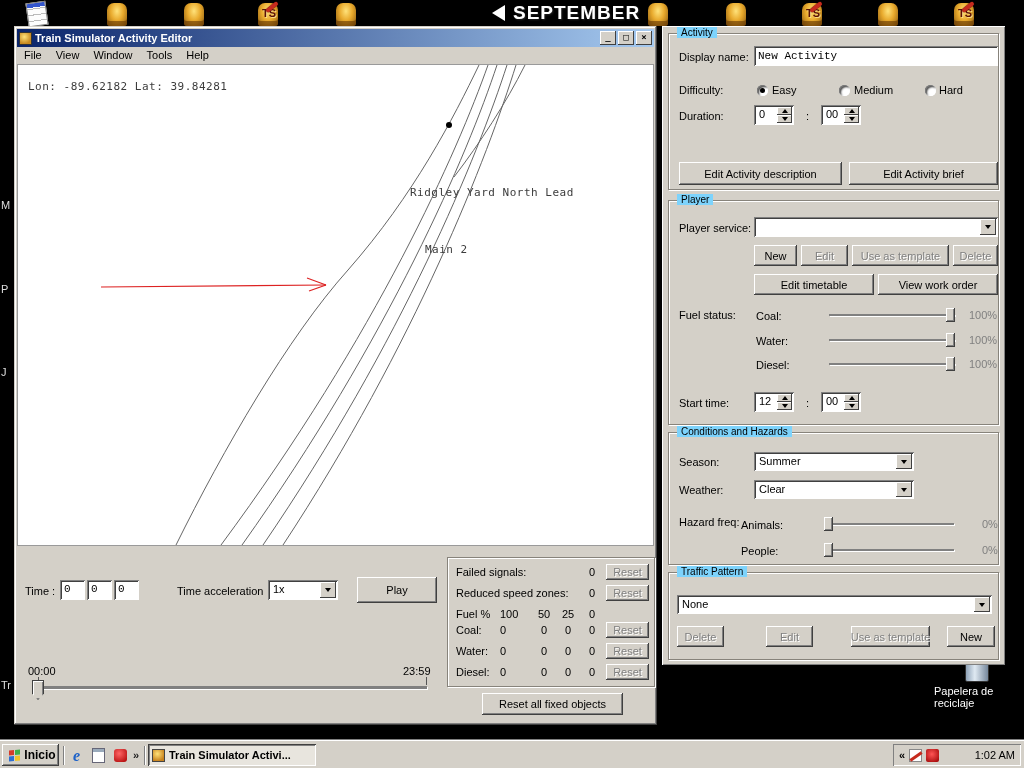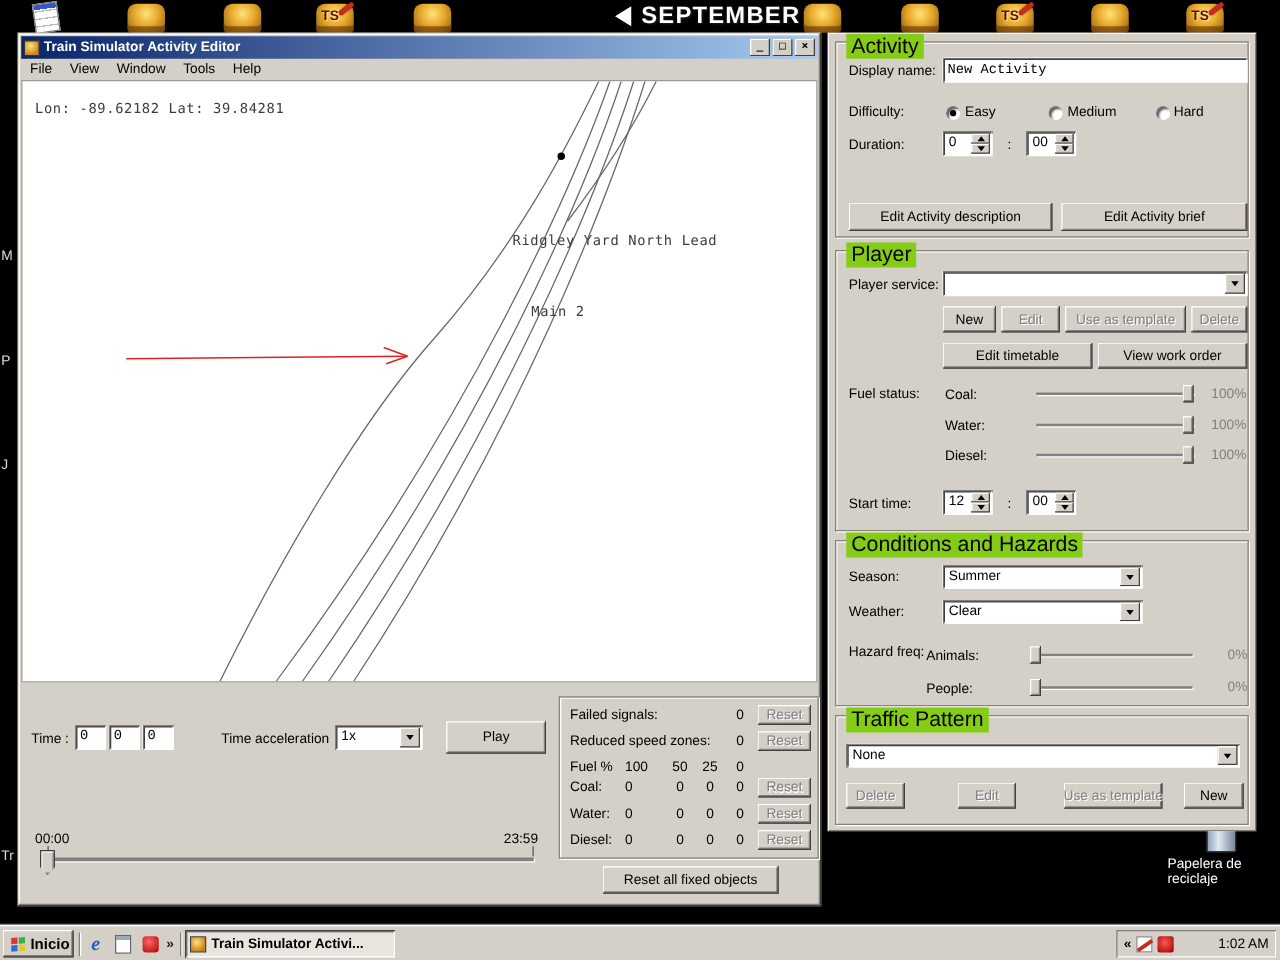--- a/index.html
+++ b/index.html
@@ -2,27 +2,27 @@
 <html><head>
 <meta charset="utf-8">
 <style>
   *{margin:0;padding:0;box-sizing:border-box}
   html,body{width:1024px;height:768px}
   body{background:#000;font-family:"Liberation Sans",sans-serif;font-size:11px;color:#000;position:relative;overflow:hidden}
   .abs{position:absolute}
   .btn{position:absolute;display:flex;align-items:center;justify-content:center;font-size:11px;text-align:center;background:#d4d0c8;box-shadow:inset -1px -1px 0 #404040,inset 1px 1px 0 #fff,inset -2px -2px 0 #808080,inset 2px 2px 0 #d4d0c8;white-space:nowrap;overflow:hidden}
   .btn.disabled{color:#808080;text-shadow:1px 1px 0 #fff}
   .group{position:absolute;border:1px solid #87837b;box-shadow:inset 1px 1px 0 #fff,1px 1px 0 #fff}
-  .group-title{position:absolute;top:-7px;left:8px;background:#84cc16;padding:0 4px;font-size:17px}
+  .group-title{position:absolute;top:-7px;left:8px;background:#7dd3fc;padding:0 4px;font-size:10px}
   .lbl{position:absolute;white-space:nowrap}
   .gray{color:#808080}
 
   
   .dicon{position:absolute;top:1px;width:34px;height:26px;display:flex;align-items:center;justify-content:center}
-  .chest{position:relative;width:30px;height:23px;border-radius:7px 7px 3px 3px;
+  .chest{position:relative;width:20px;height:23px;border-radius:7px 7px 3px 3px;
     background:radial-gradient(ellipse at 50% 35%,#ffe27a 0%,#e8a92c 45%,#8a5a10 100%);
     box-shadow:inset 0 -5px 0 rgba(90,45,0,.55),0 0 2px #000}
   .ts-text{position:absolute;left:4px;top:4px;font-weight:bold;font-size:11px;color:#5a1208;text-shadow:1px 1px 0 rgba(255,230,150,.8)}
   .wrench{position:absolute;right:-1px;top:2px;width:14px;height:4px;background:#c62b1e;border-radius:2px;transform:rotate(-38deg);box-shadow:0 0 1px #400}
   .notepad{width:20px;height:24px;background:#fdfdfd;border:1px solid #777;transform:rotate(-8deg);
     background-image:linear-gradient(#35c 0 4px,transparent 4px),repeating-linear-gradient(transparent 0 5px,#bbb 5px 6px)}
 
   .sep-wrap{position:absolute;left:492px;top:2px;display:flex;align-items:center;gap:8px}
   .tri-left{width:0;height:0;border-top:8px solid transparent;border-bottom:8px solid transparent;border-right:13px solid #fff}
   .sep-text{color:#fff;font-weight:bold;font-size:19px;letter-spacing:1px;text-shadow:1px 1px 2px #222}

